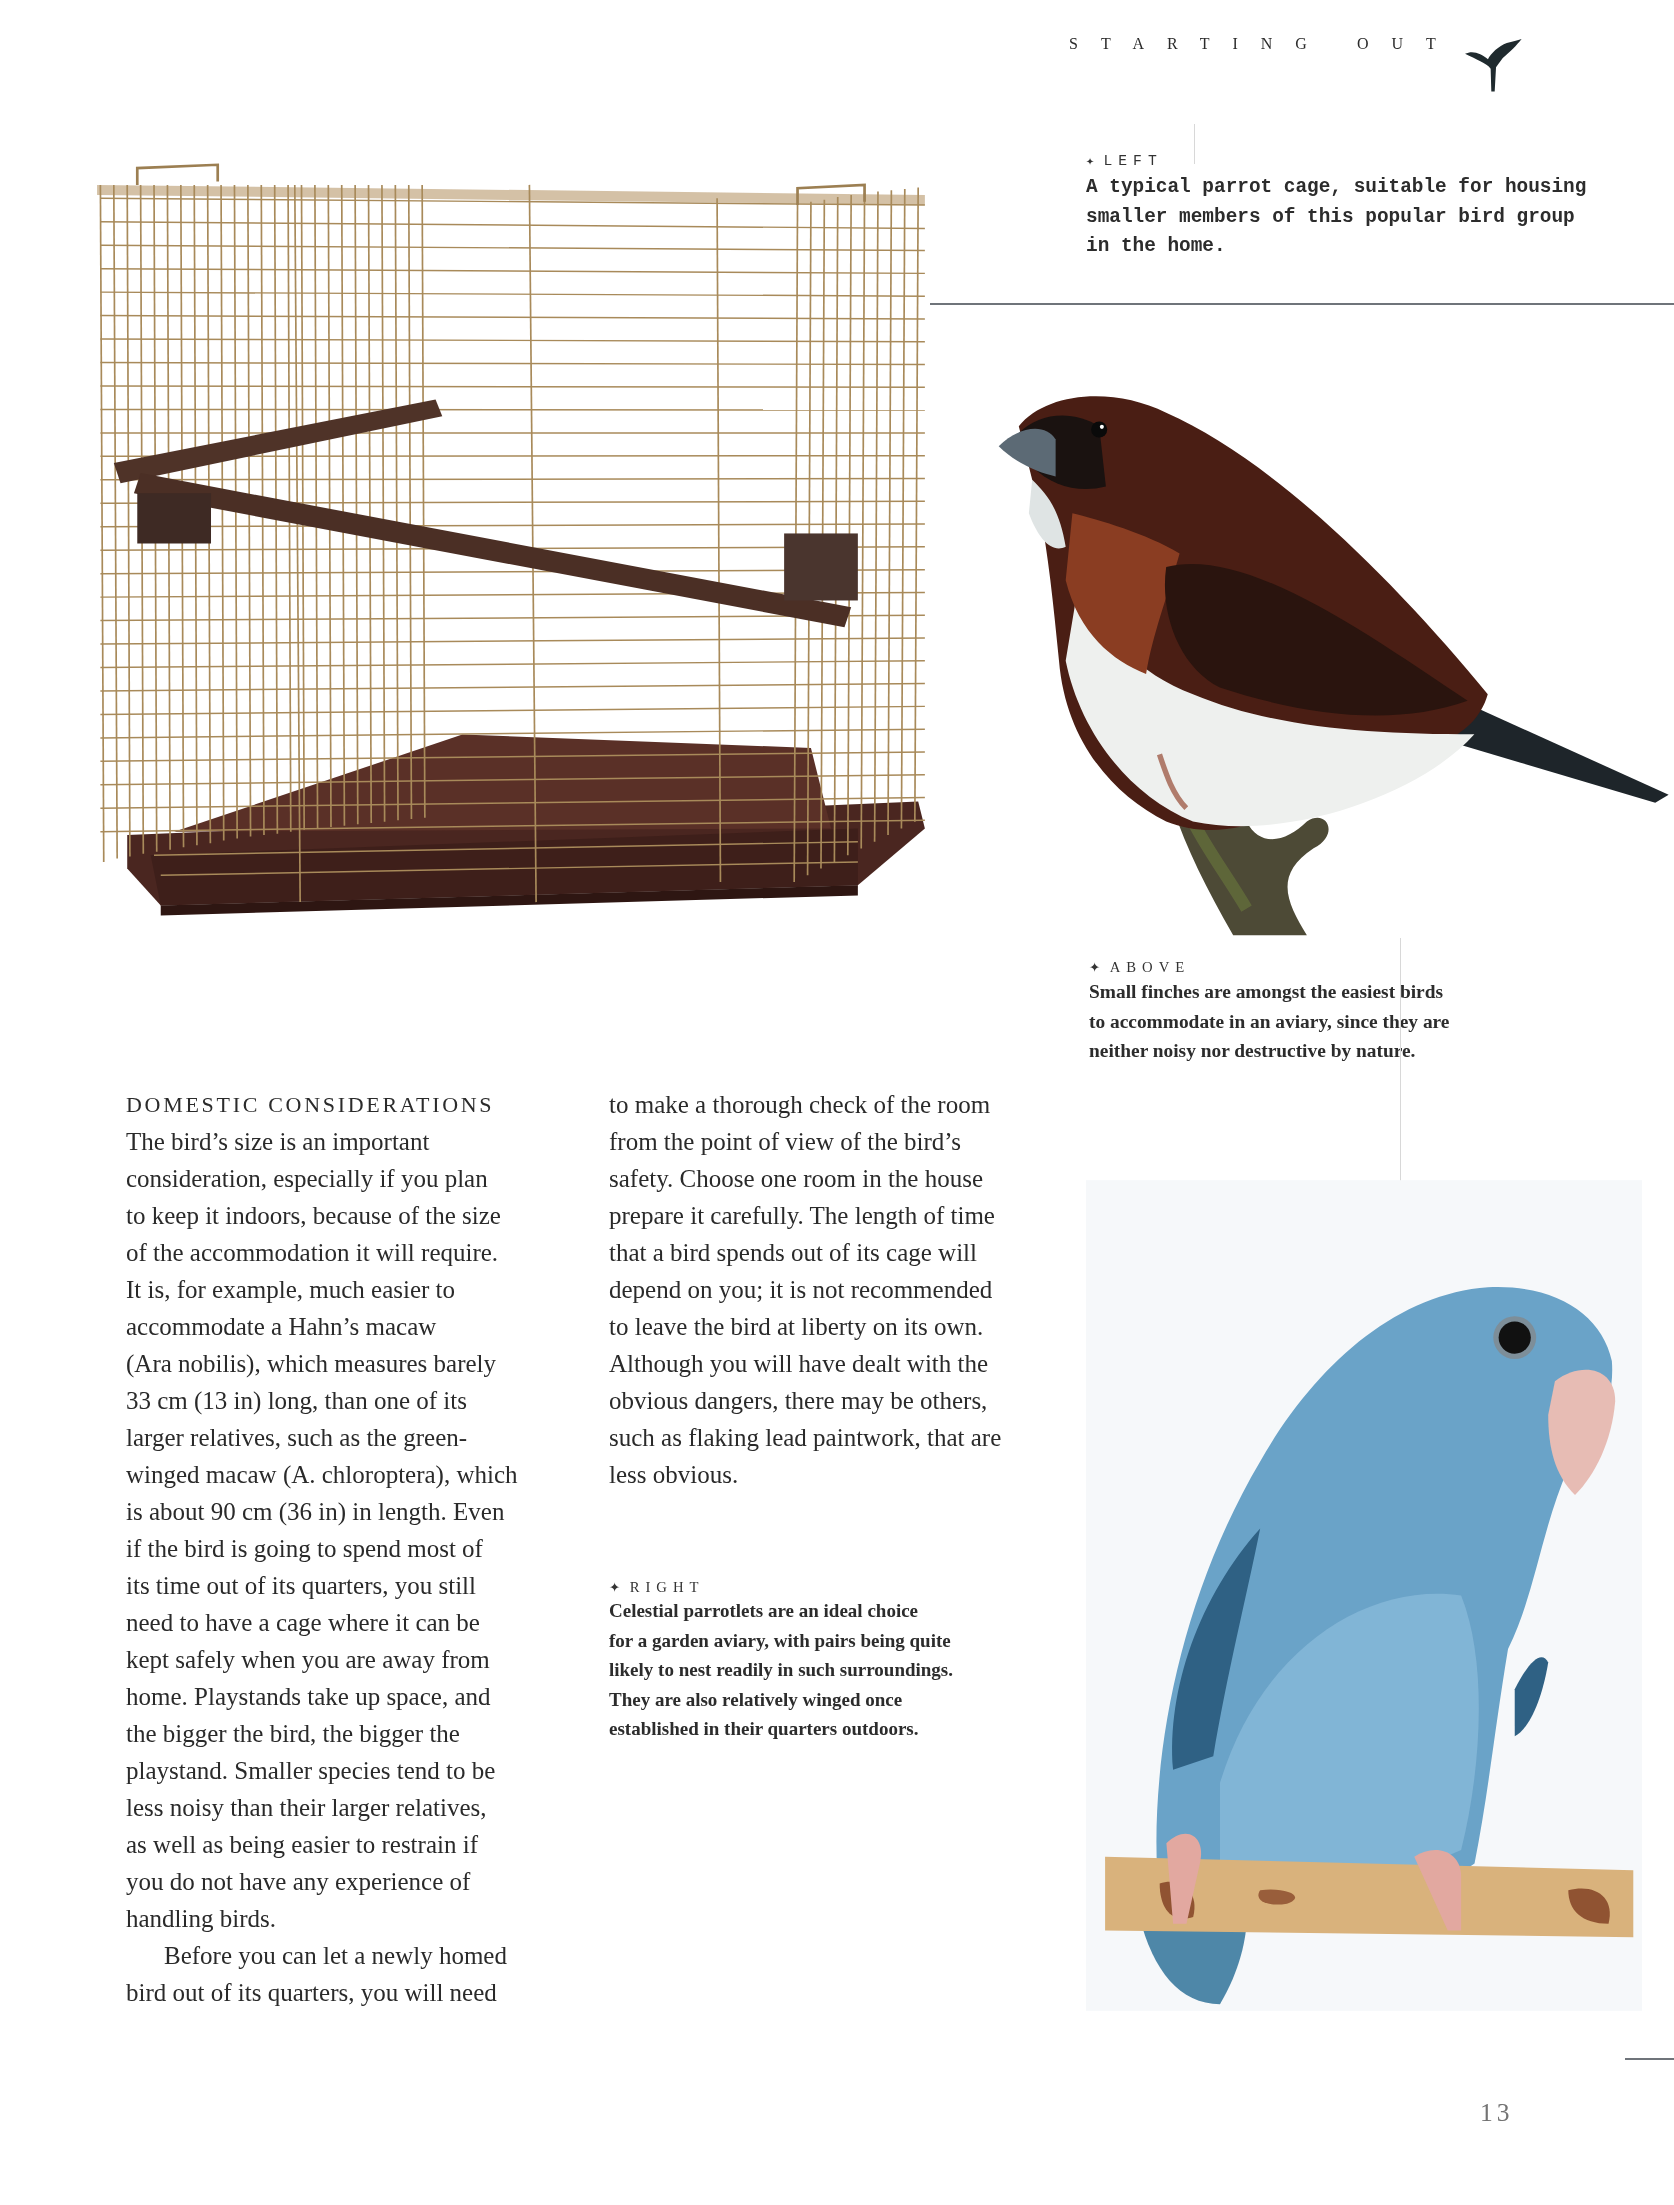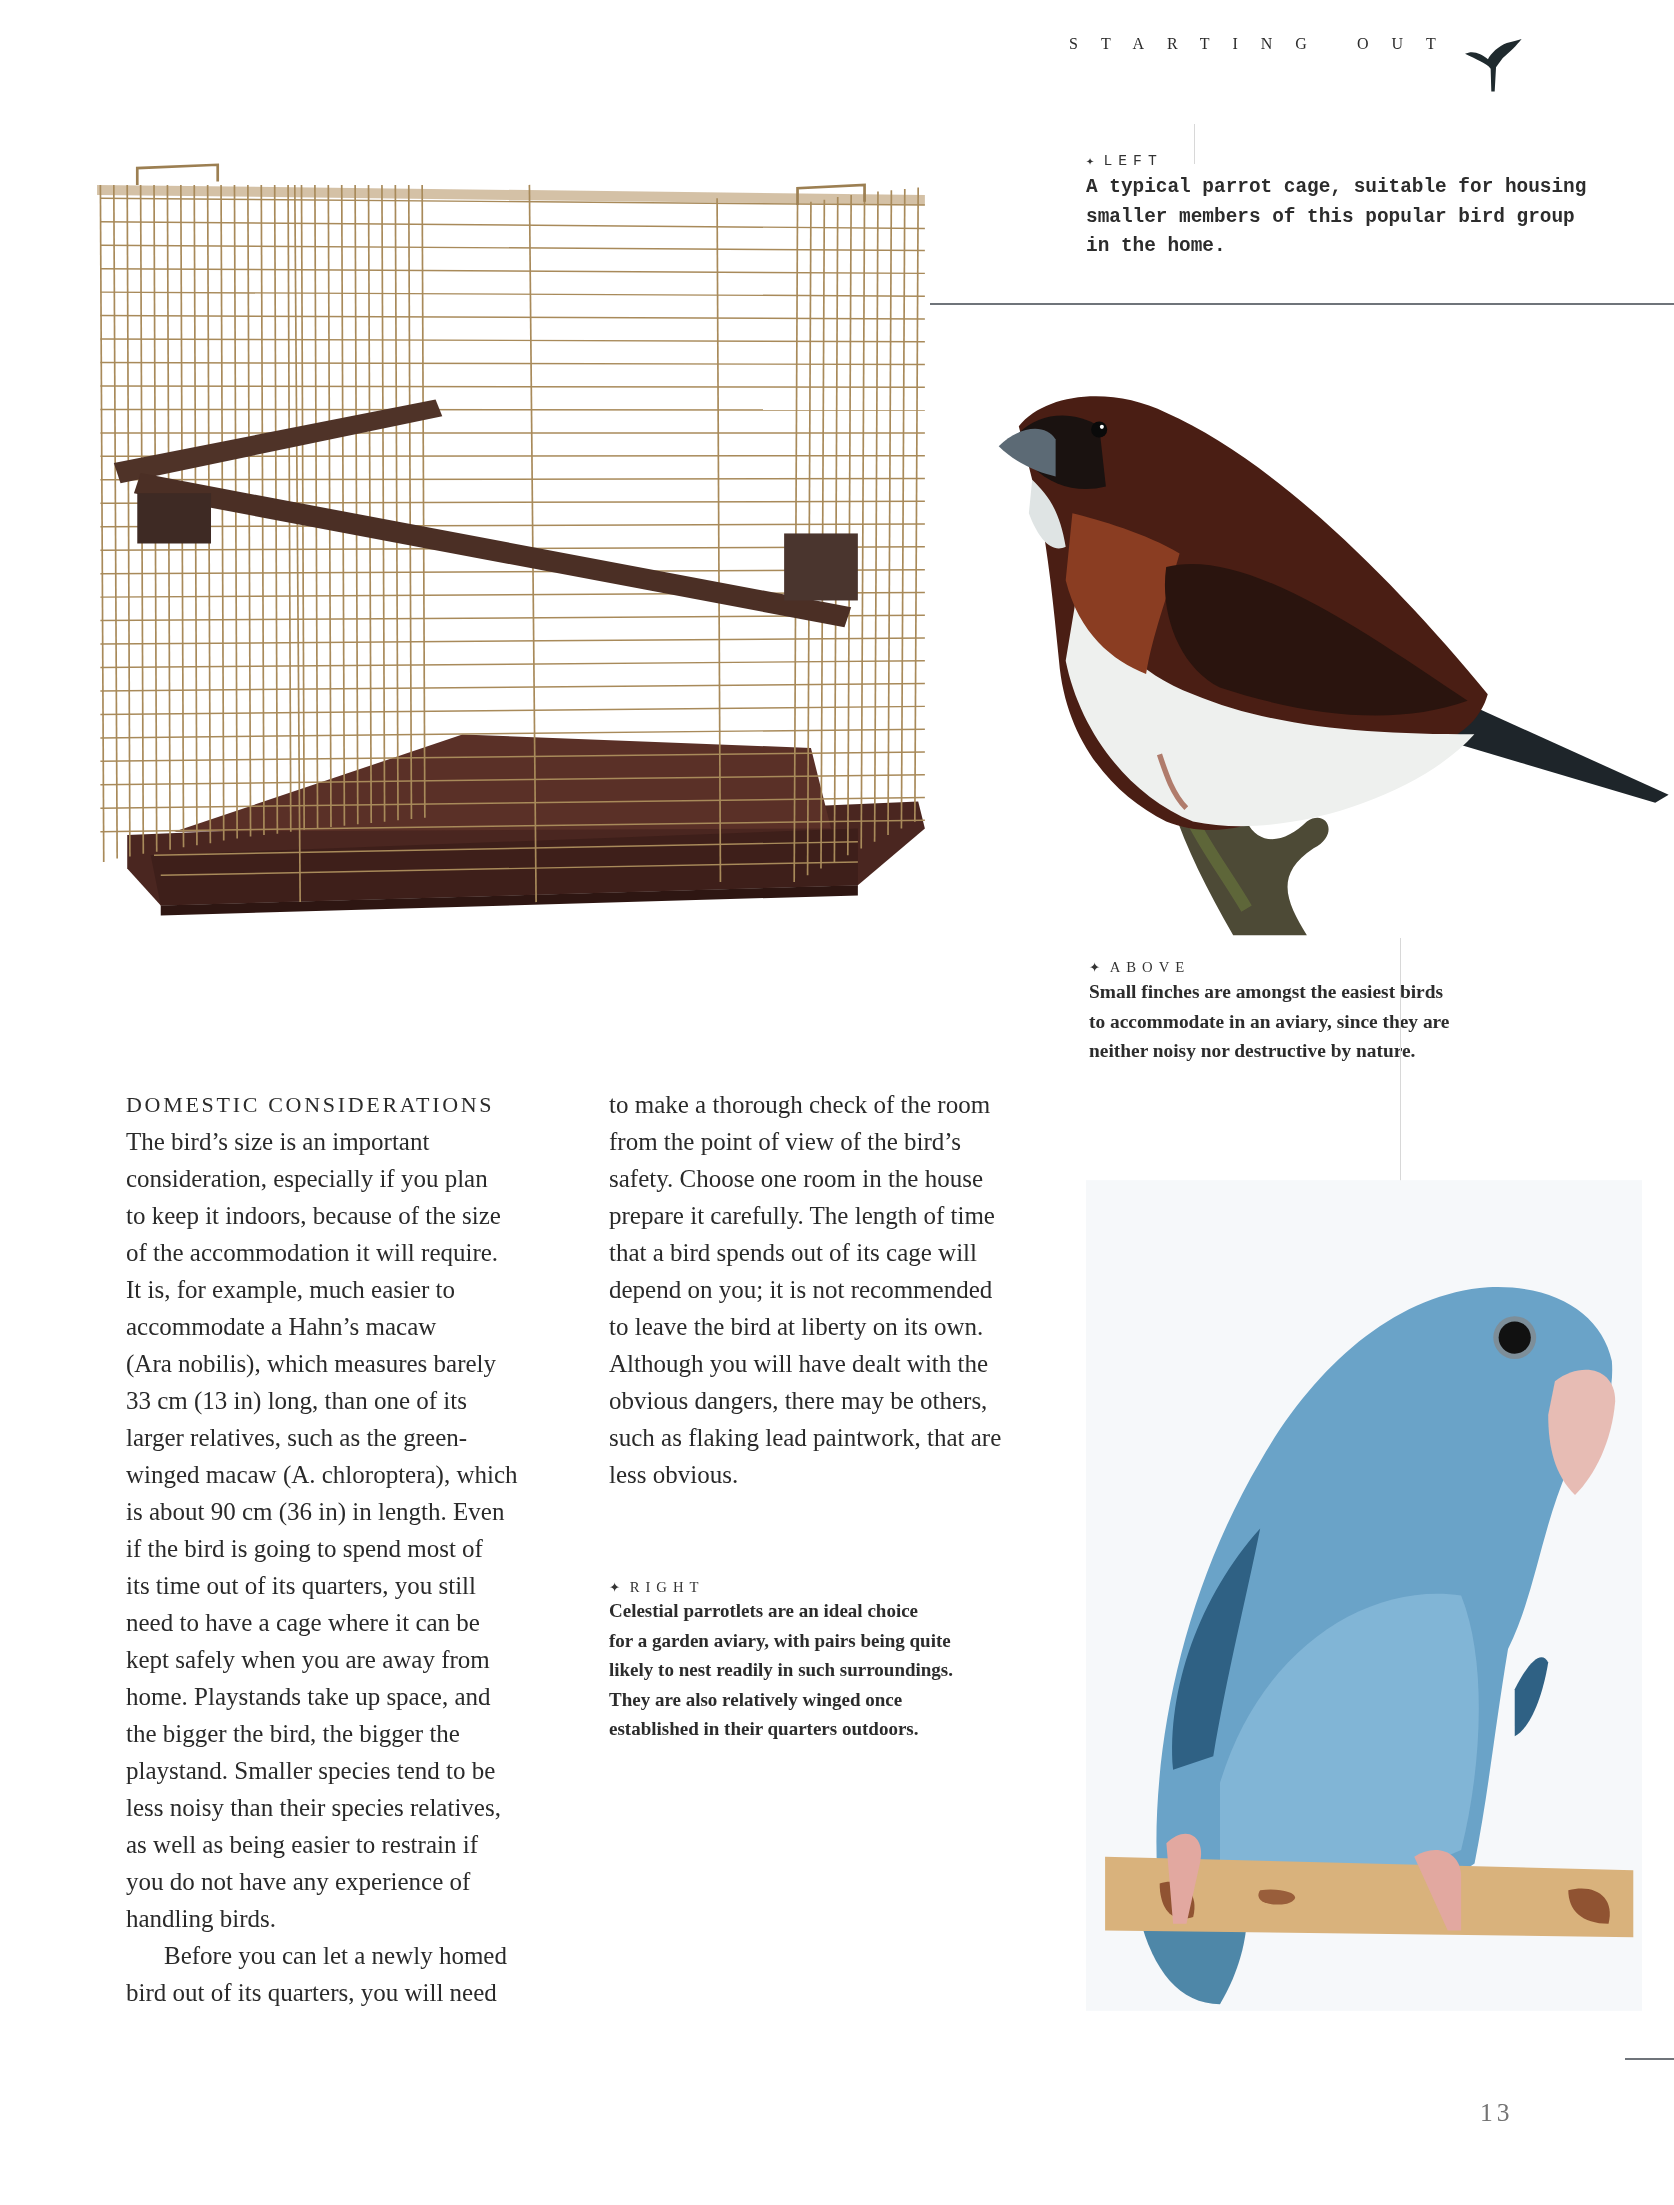--- a/index.html
+++ b/index.html
@@ -212,21 +212,21 @@
     <p>larger relatives, such as the green-</p>
     <p>winged macaw (A. chloroptera), which</p>
     <p>is about 90 cm (36 in) in length. Even</p>
     <p>if the bird is going to spend most of</p>
     <p>its time out of its quarters, you still</p>
     <p>need to have a cage where it can be</p>
     <p>kept safely when you are away from</p>
     <p>home. Playstands take up space, and</p>
     <p>the bigger the bird, the bigger the</p>
     <p>playstand. Smaller species tend to be</p>
-    <p>less noisy than their species relatives,</p>
+    <p>less noisy than their larger relatives,</p>
     <p>as well as being easier to restrain if</p>
     <p>you do not have any experience of</p>
     <p>handling birds.</p>
     <p class="indent">Before you can let a newly homed</p>
     <p>bird out of its quarters, you will need</p>
   </div>
 </div>
 
 <div class="abs" style="left:609px; top:1086px; width:442px;">
   <div class="body-col">

